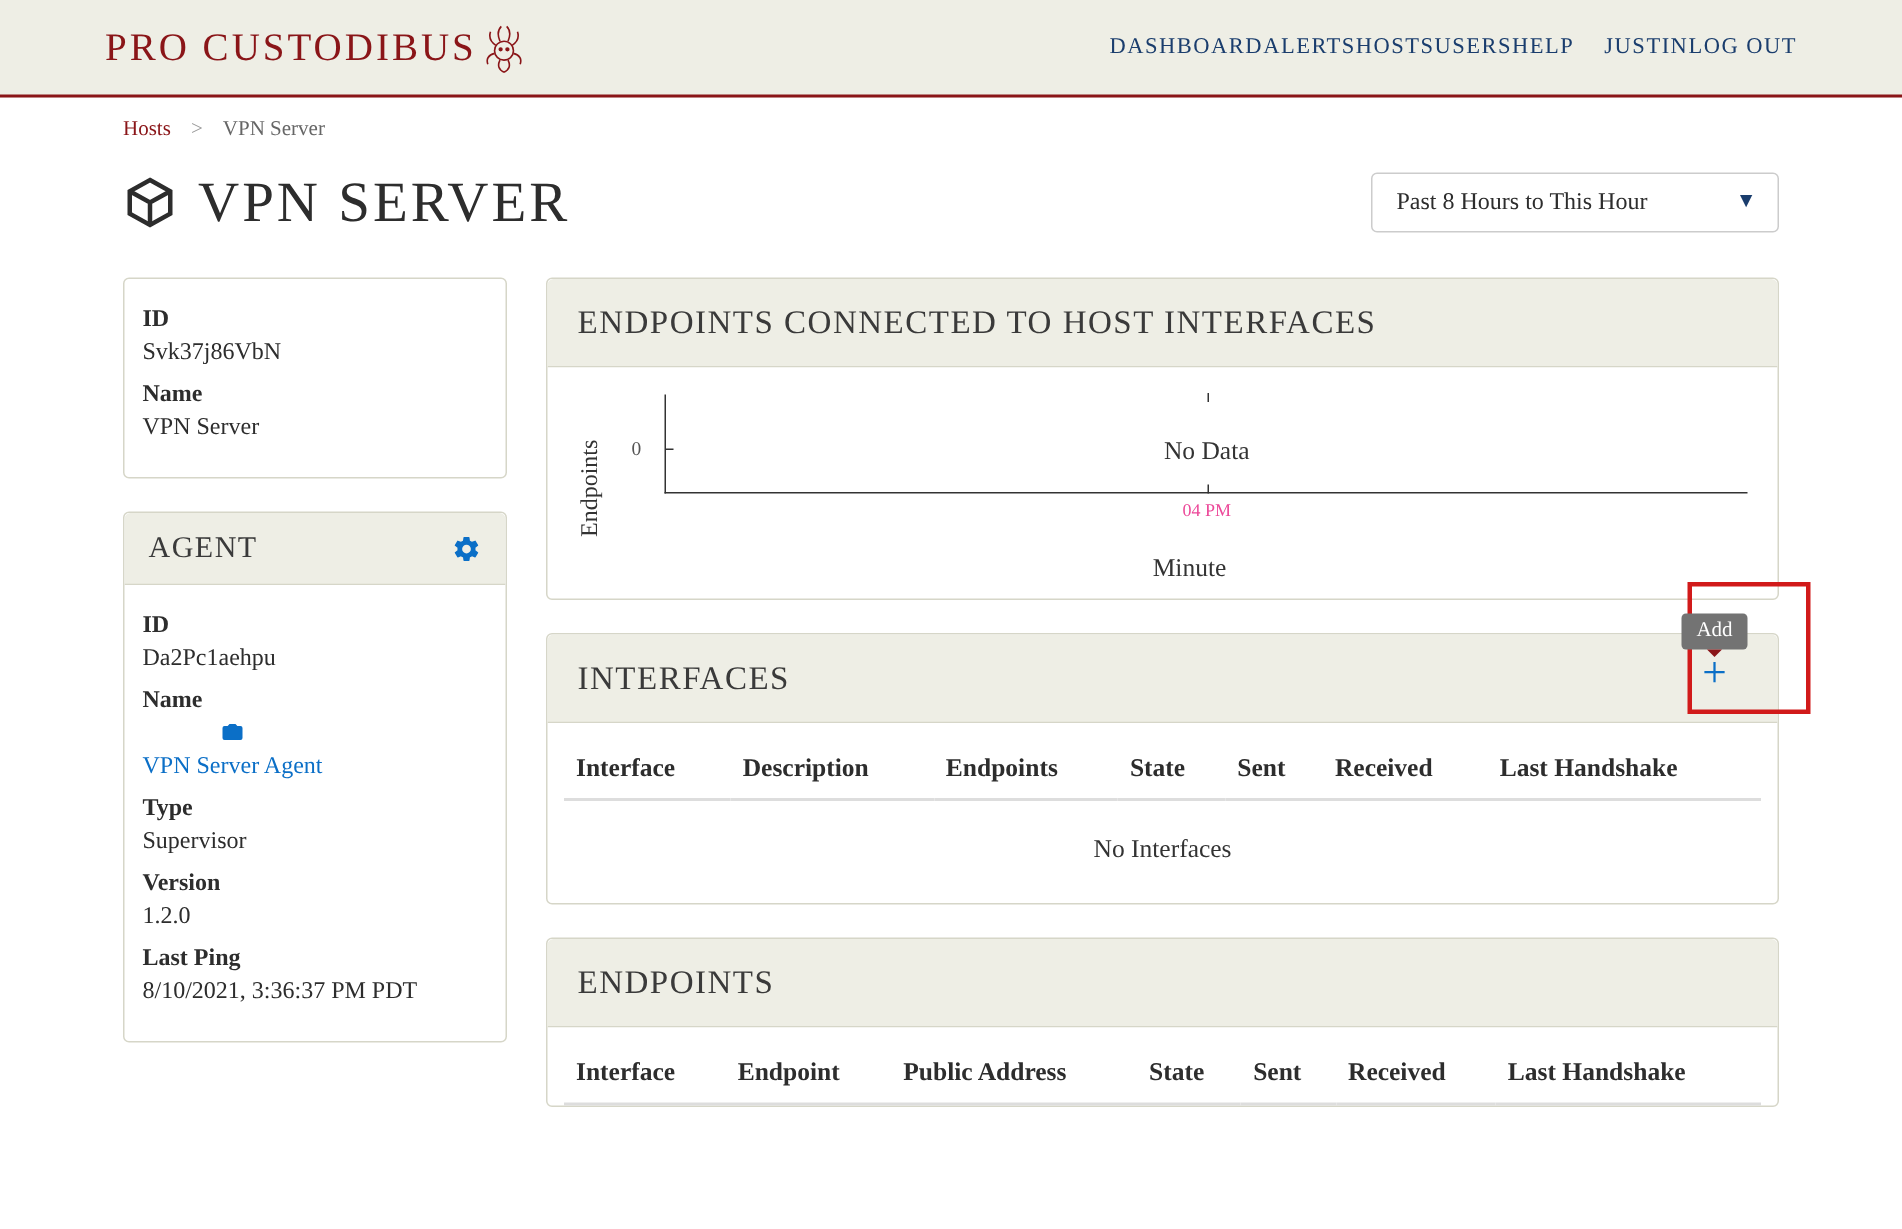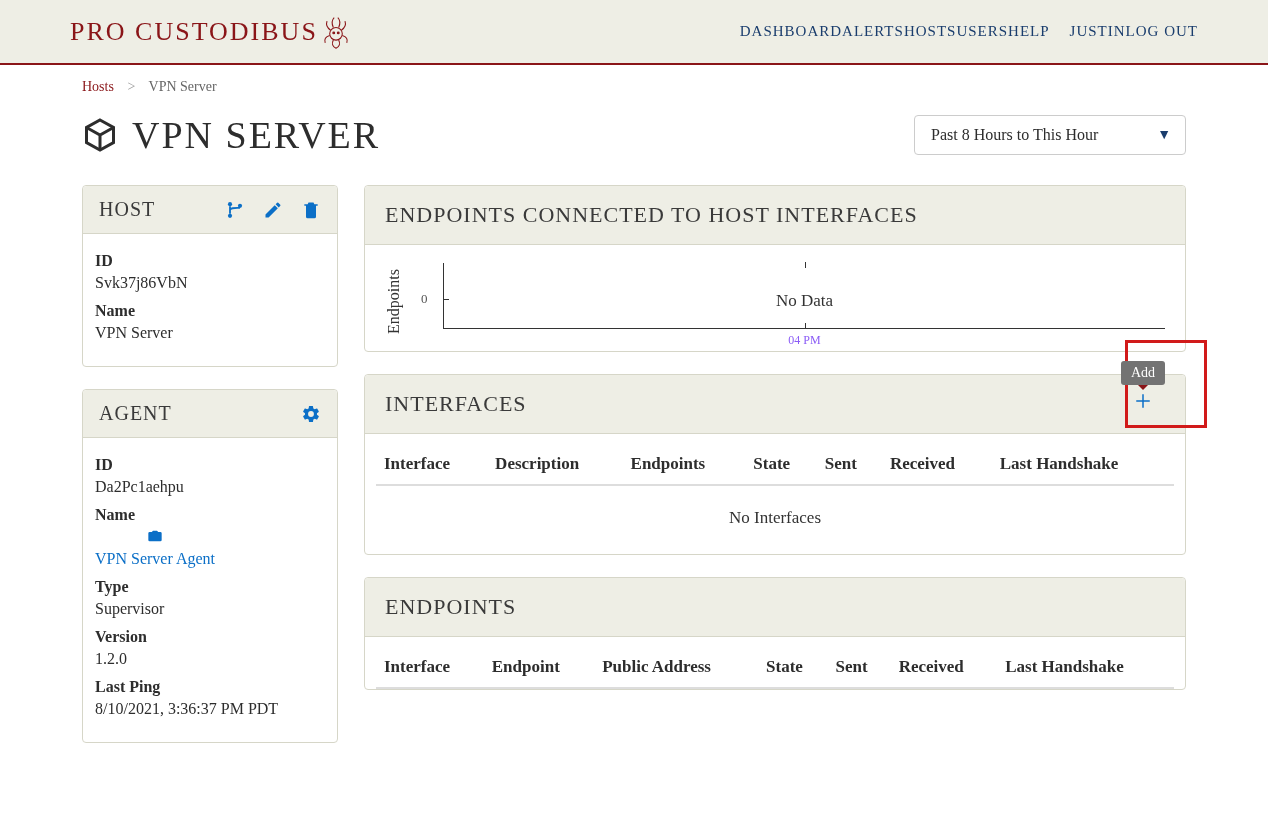--- a/index.html
+++ b/index.html
@@ -138,21 +138,21 @@
     .chart-inner { flex: 1; }
     .axis-area { position: relative; height: 78px; }
     .y-tick { position: absolute; left: 0; top: 28px; font-size: 13px; color: #555;}
     .plot-box {
       position: absolute;
       left: 22px; right: 0; top: 0; bottom: 12px;
       border-left: 1px solid #333;
       border-bottom: 1px solid #333;
     }
     .nodata { text-align: center; font-size: 17px; margin-top: 28px; color: #333;}
-    .xtick { position: absolute; bottom: -20px; left: 50%; transform: translateX(-50%); font-size: 12px; color: #8b5cf6;}
+    .xtick { position: absolute; bottom: -20px; left: 50%; transform: translateX(-50%); font-size: 12px; color: #ec4899;}
     .tickmark-top { position: absolute; left: 50%; top: -1px; height: 6px; border-left: 1px solid #333;}
     .tickmark-bot { position: absolute; left: 50%; bottom: -1px; height: 6px; border-left: 1px solid #333;}
     .tickmark-l0 { position: absolute; left: 0; top: 36px; width: 5px; border-top: 1px solid #333;}
     .xlabel { text-align: center; font-size: 17px; margin-top: 28px; color: #333;}
     .table { width: calc(100% - 22px); margin: 10px 11px 0 11px; border-collapse: collapse; }
     .table th { text-align: left; font-weight: bold; font-size: 17px; padding: 10px 8px; border-bottom: 2px solid #ddd;}
     .table-empty { text-align: center; font-size: 17px; padding: 22px 0 26px 0; color: #333;}
     .add-wrap {
       position: absolute;
       right: -16px;
@@ -241,37 +241,20 @@
     </div>
     <div class="time-select">
       <span>Past 8 Hours to This Hour</span>
       <span class="chev">▼</span>
     </div>
   </div>
 
   <div class="layout">
     <div class="left-col">
       <div class="panel">
-        <div class="panel-head">
-          <span class="panel-title">HOST</span>
-          <div class="panel-actions">
-            <svg class="icon-btn" viewBox="0 0 24 24" fill="currentColor">
-                <circle cx="6" cy="5" r="2.5"></circle>
-                <circle cx="6" cy="19" r="2.5"></circle>
-                <circle cx="18" cy="7" r="2.5"></circle>
-                <path d="M6 7.5 L6 16.5 M6 12 Q6 9 18 9.5" fill="none" stroke="currentColor" stroke-width="2.2"></path>
-              </svg>
-            <svg class="icon-btn" viewBox="0 0 24 24" fill="currentColor">
-                <path d="M3 17.25V21h3.75L17.81 9.94l-3.75-3.75L3 17.25zM20.71 7.04a1 1 0 0 0 0-1.41l-2.34-2.34a1 1 0 0 0-1.41 0l-1.83 1.83 3.75 3.75 1.83-1.83z"></path>
-              </svg>
-            <svg class="icon-btn" viewBox="0 0 24 24" fill="currentColor">
-                <path d="M6 7h12v13a2 2 0 0 1-2 2H8a2 2 0 0 1-2-2V7zm3-4h6l1 2h4v2H4V5h4l1-2z"></path>
-              </svg>
-          </div>
-        </div>
         <div class="panel-body">
           <div class="field-label">ID</div>
           <div class="field-value">Svk37j86VbN</div>
           <div class="field-label">Name</div>
           <div class="field-value">VPN Server</div>
         </div>
       </div>
 
       <div class="panel">
         <div class="panel-head">
@@ -315,20 +298,21 @@
             <div class="axis-area">
               <span class="y-tick">0</span>
               <div class="plot-box">
                 <span class="tickmark-top"></span>
                 <span class="tickmark-bot"></span>
                 <span class="tickmark-l0"></span>
                 <div class="nodata">No Data</div>
                 <span class="xtick">04 PM</span>
               </div>
             </div>
+            <div class="xlabel">Minute</div>
           </div>
         </div>
       </div>
 
       <div class="panel">
         <div class="panel-head big" style="overflow:visible;">
           <span class="panel-title big">INTERFACES</span>
           <div class="highlight-box"></div>
           <div class="add-wrap" style="right:4px; top:-14px;">
             <div class="tooltip">Add</div>

